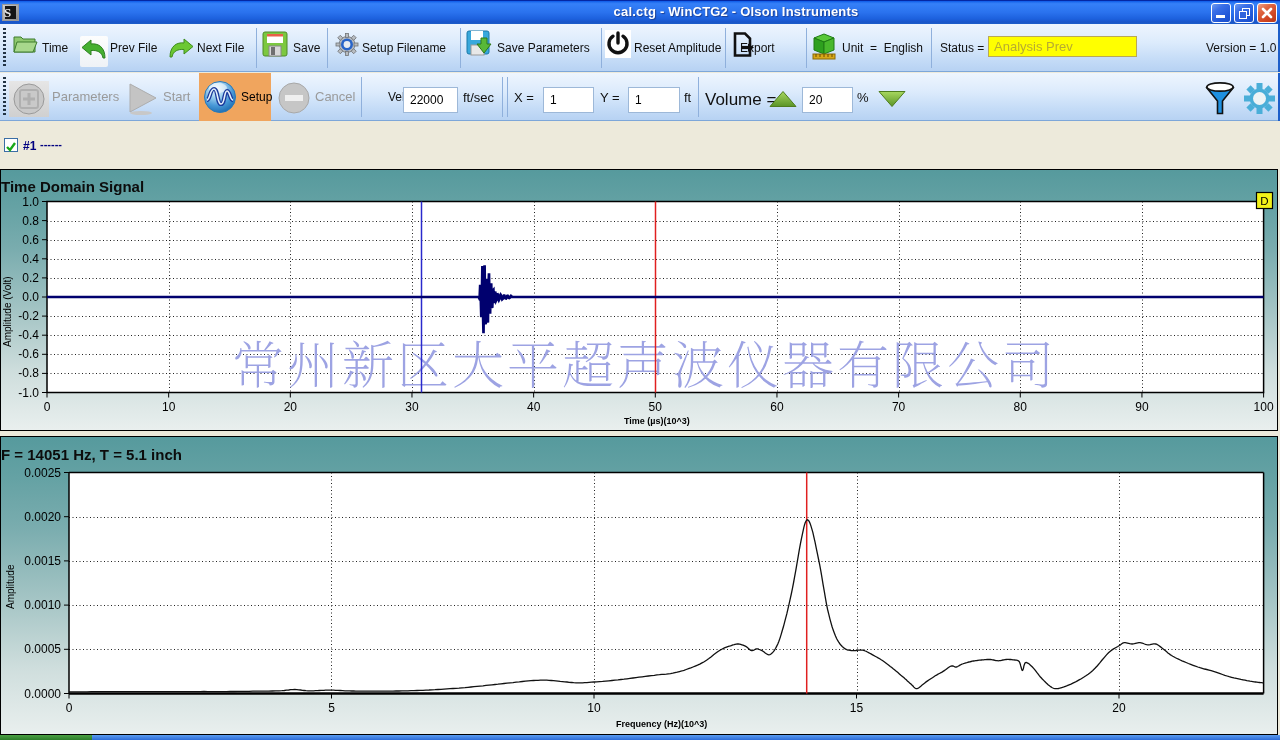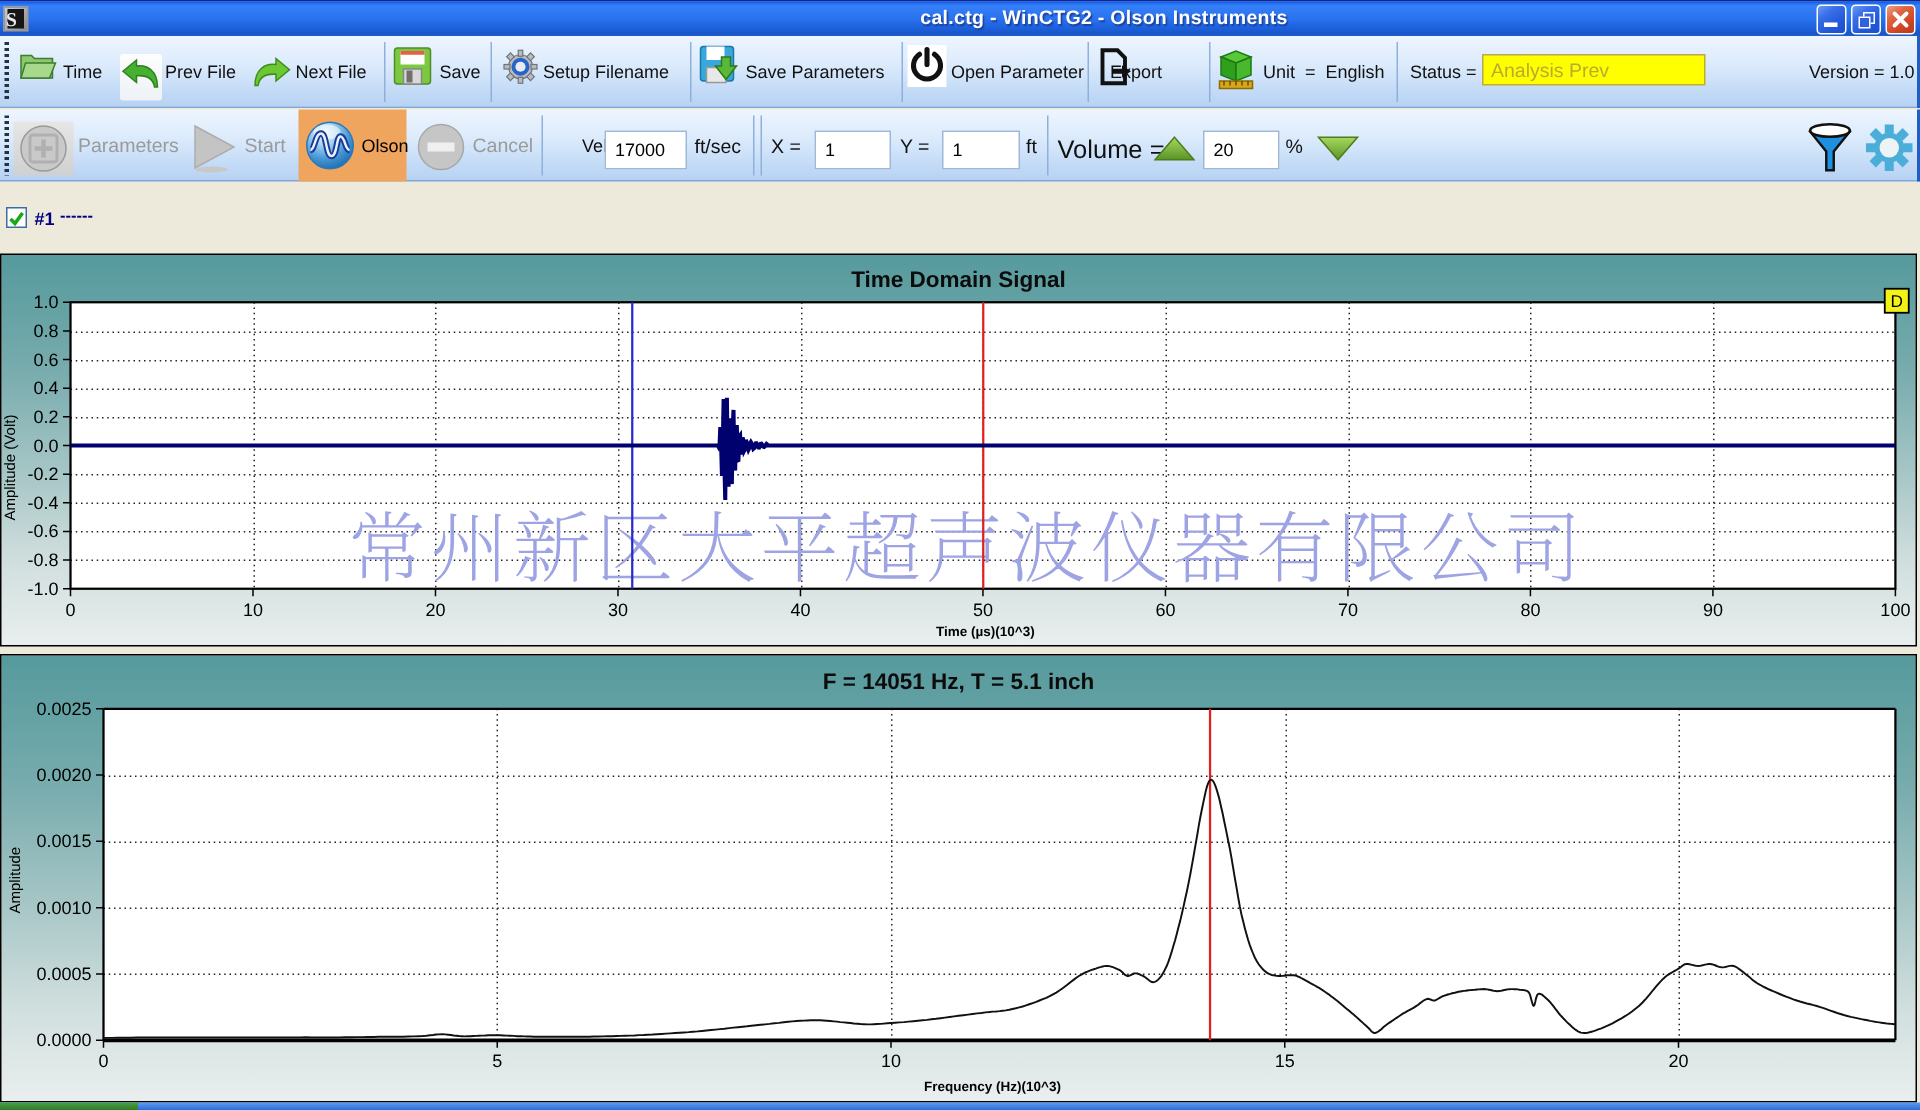--- a/index.html
+++ b/index.html
@@ -27,21 +27,21 @@
 .rightedge { position:absolute; right:0; top:24px; width:2px; height:98px; background:#1d5ec9; }
 .grip { position:absolute; left:3px; top:4px; width:3px; height:40px;
   background:repeating-linear-gradient(#234 0 2px, transparent 2px 4px); }
 .tb-sep { position:absolute; top:4px; width:1px; height:40px; background:#8fb0dc; }
 .tb-label { position:absolute; font-size:12px; color:#111; top:17px; }
 .tb-label-gray { position:absolute; font-size:13px; color:#9a9a9a; top:16px; }
 .inputbox { position:absolute; top:14px; height:26px; background:#fff; border:1px solid #9db8d8;
   font-size:12px; color:#000; padding:5px 0 0 6px; }
 .chart { position:absolute; left:0px; width:1278px; border:1.5px solid #000;
   background:linear-gradient(#569a9d 0%, #65a2a4 14%, #79acae 30%, #a5c5c5 55%, #cfdedd 78%, #e9efee 100%); }
-.chart-title { position:absolute; width:100%; text-align:center; color:#0c0c0c;
+.chart-title { position:absolute; width:100%; text-align:left; color:#0c0c0c;
   font-weight:bold; font-size:15px; }
 .vlabel { position:absolute; font-size:10px; color:#000; transform:rotate(-90deg); transform-origin:left bottom; white-space:nowrap; }
 </style></head><body>
 
 <div class="titlebar">
   <div class="appicon">
       <div class="inner"></div>
       <div class="s">S</div>
     </div>
   <div class="title-text">cal.ctg - WinCTG2 - Olson Instruments</div>
@@ -118,21 +118,21 @@
     <path d="M15 8 L21 8 L21 14 L25 14 L18 23 L11 14 L15 14 Z" fill="#58b838" stroke="#2e7818"></path>
   </svg>
   <div class="tb-label" style="left:497px">Save Parameters</div>
   <div class="tb-sep" style="left:601px"></div>
 
   <div style="position:absolute;left:605px;top:6px;width:26px;height:28px;background:#fff"></div>
   <svg style="position:absolute;left:605px;top:7px" width="26" height="26" viewBox="0 0 26 26">
     <path d="M13 2 L13 12" stroke="#111" stroke-width="3.4" stroke-linecap="round"></path>
     <path d="M8 5.2 A 9 9 0 1 0 18 5.2" fill="none" stroke="#111" stroke-width="3.4" stroke-linecap="round"></path>
   </svg>
-  <div class="tb-label" style="left:634px">Open Parameter</div>
+  <div class="tb-label" style="left:634px">Reset Amplitude</div>
   <div class="tb-sep" style="left:725px"></div>
 
   <svg style="position:absolute;left:730px;top:7px" width="26" height="27" viewBox="0 0 26 26">
     <path d="M5 2 L15 2 L20 7 L20 24 L5 24 Z" fill="none" stroke="#111" stroke-width="2.6"></path>
     <path d="M12 16 L20 16" stroke="#111" stroke-width="3.2"></path>
     <path d="M18 12 L24 16 L18 20 Z" fill="#111"></path>
   </svg>
   <div class="tb-label" style="left:740px">Export</div>
   <div class="tb-sep" style="left:806px"></div>
 
@@ -181,30 +181,30 @@
           <stop offset="30%" stop-color="#a8d4f0"></stop>
           <stop offset="65%" stop-color="#4a9ad8"></stop>
           <stop offset="100%" stop-color="#1a6ab0"></stop>
         </radialGradient>
       </defs>
     <circle cx="17" cy="17" r="15.5" fill="url(#vg)" stroke="#2a7ab8"></circle>
     <ellipse cx="15" cy="8" rx="9" ry="5" fill="#ffffff" opacity="0.55"></ellipse>
     <path d="M4 20 C7 20 7 9 11 9 C15 9 14 24 18 24 C22 24 21 11 24 11 C27 11 27 20 30 20" fill="none" stroke="#1a3a9c" stroke-width="4.2"></path>
     <path d="M4 20 C7 20 7 9 11 9 C15 9 14 24 18 24 C22 24 21 11 24 11 C27 11 27 20 30 20" fill="none" stroke="#e6f2fc" stroke-width="1.6"></path>
   </svg>
-  <div class="tb-label" style="left:241px;color:#000">Olson</div>
+  <div class="tb-label" style="left:241px;color:#000">Setup</div>
 
   <svg style="position:absolute;left:277px;top:9px" width="34" height="34">
     <circle cx="17" cy="16" r="15" fill="#c6c6c6" stroke="#a8a8a8"></circle>
     <rect x="8" y="13" width="18" height="6" fill="#efefef"></rect>
   </svg>
   <div class="tb-label-gray" style="left:315px">Cancel</div>
   <div class="tb-sep" style="left:361px"></div>
   <div class="tb-label" style="left:388px;font-size:12px">Vel =</div>
-  <div class="inputbox" style="left:403px;width:55px">17000</div>
+  <div class="inputbox" style="left:403px;width:55px">22000</div>
   <div class="tb-label" style="left:463px;font-size:13px">ft/sec</div>
   <div class="tb-sep" style="left:502px"></div>
   <div class="tb-sep" style="left:507px"></div>
   <div class="tb-label" style="left:514px;font-size:13px">X =</div>
   <div class="inputbox" style="left:543px;width:51px">1</div>
   <div class="tb-label" style="left:600px;font-size:13px">Y =</div>
   <div class="inputbox" style="left:628px;width:52px">1</div>
   <div class="tb-label" style="left:684px;font-size:13px">ft</div>
   <div class="tb-sep" style="left:698px"></div>
   <div class="tb-label" style="left:705px;font-size:17px">Volume =</div>

